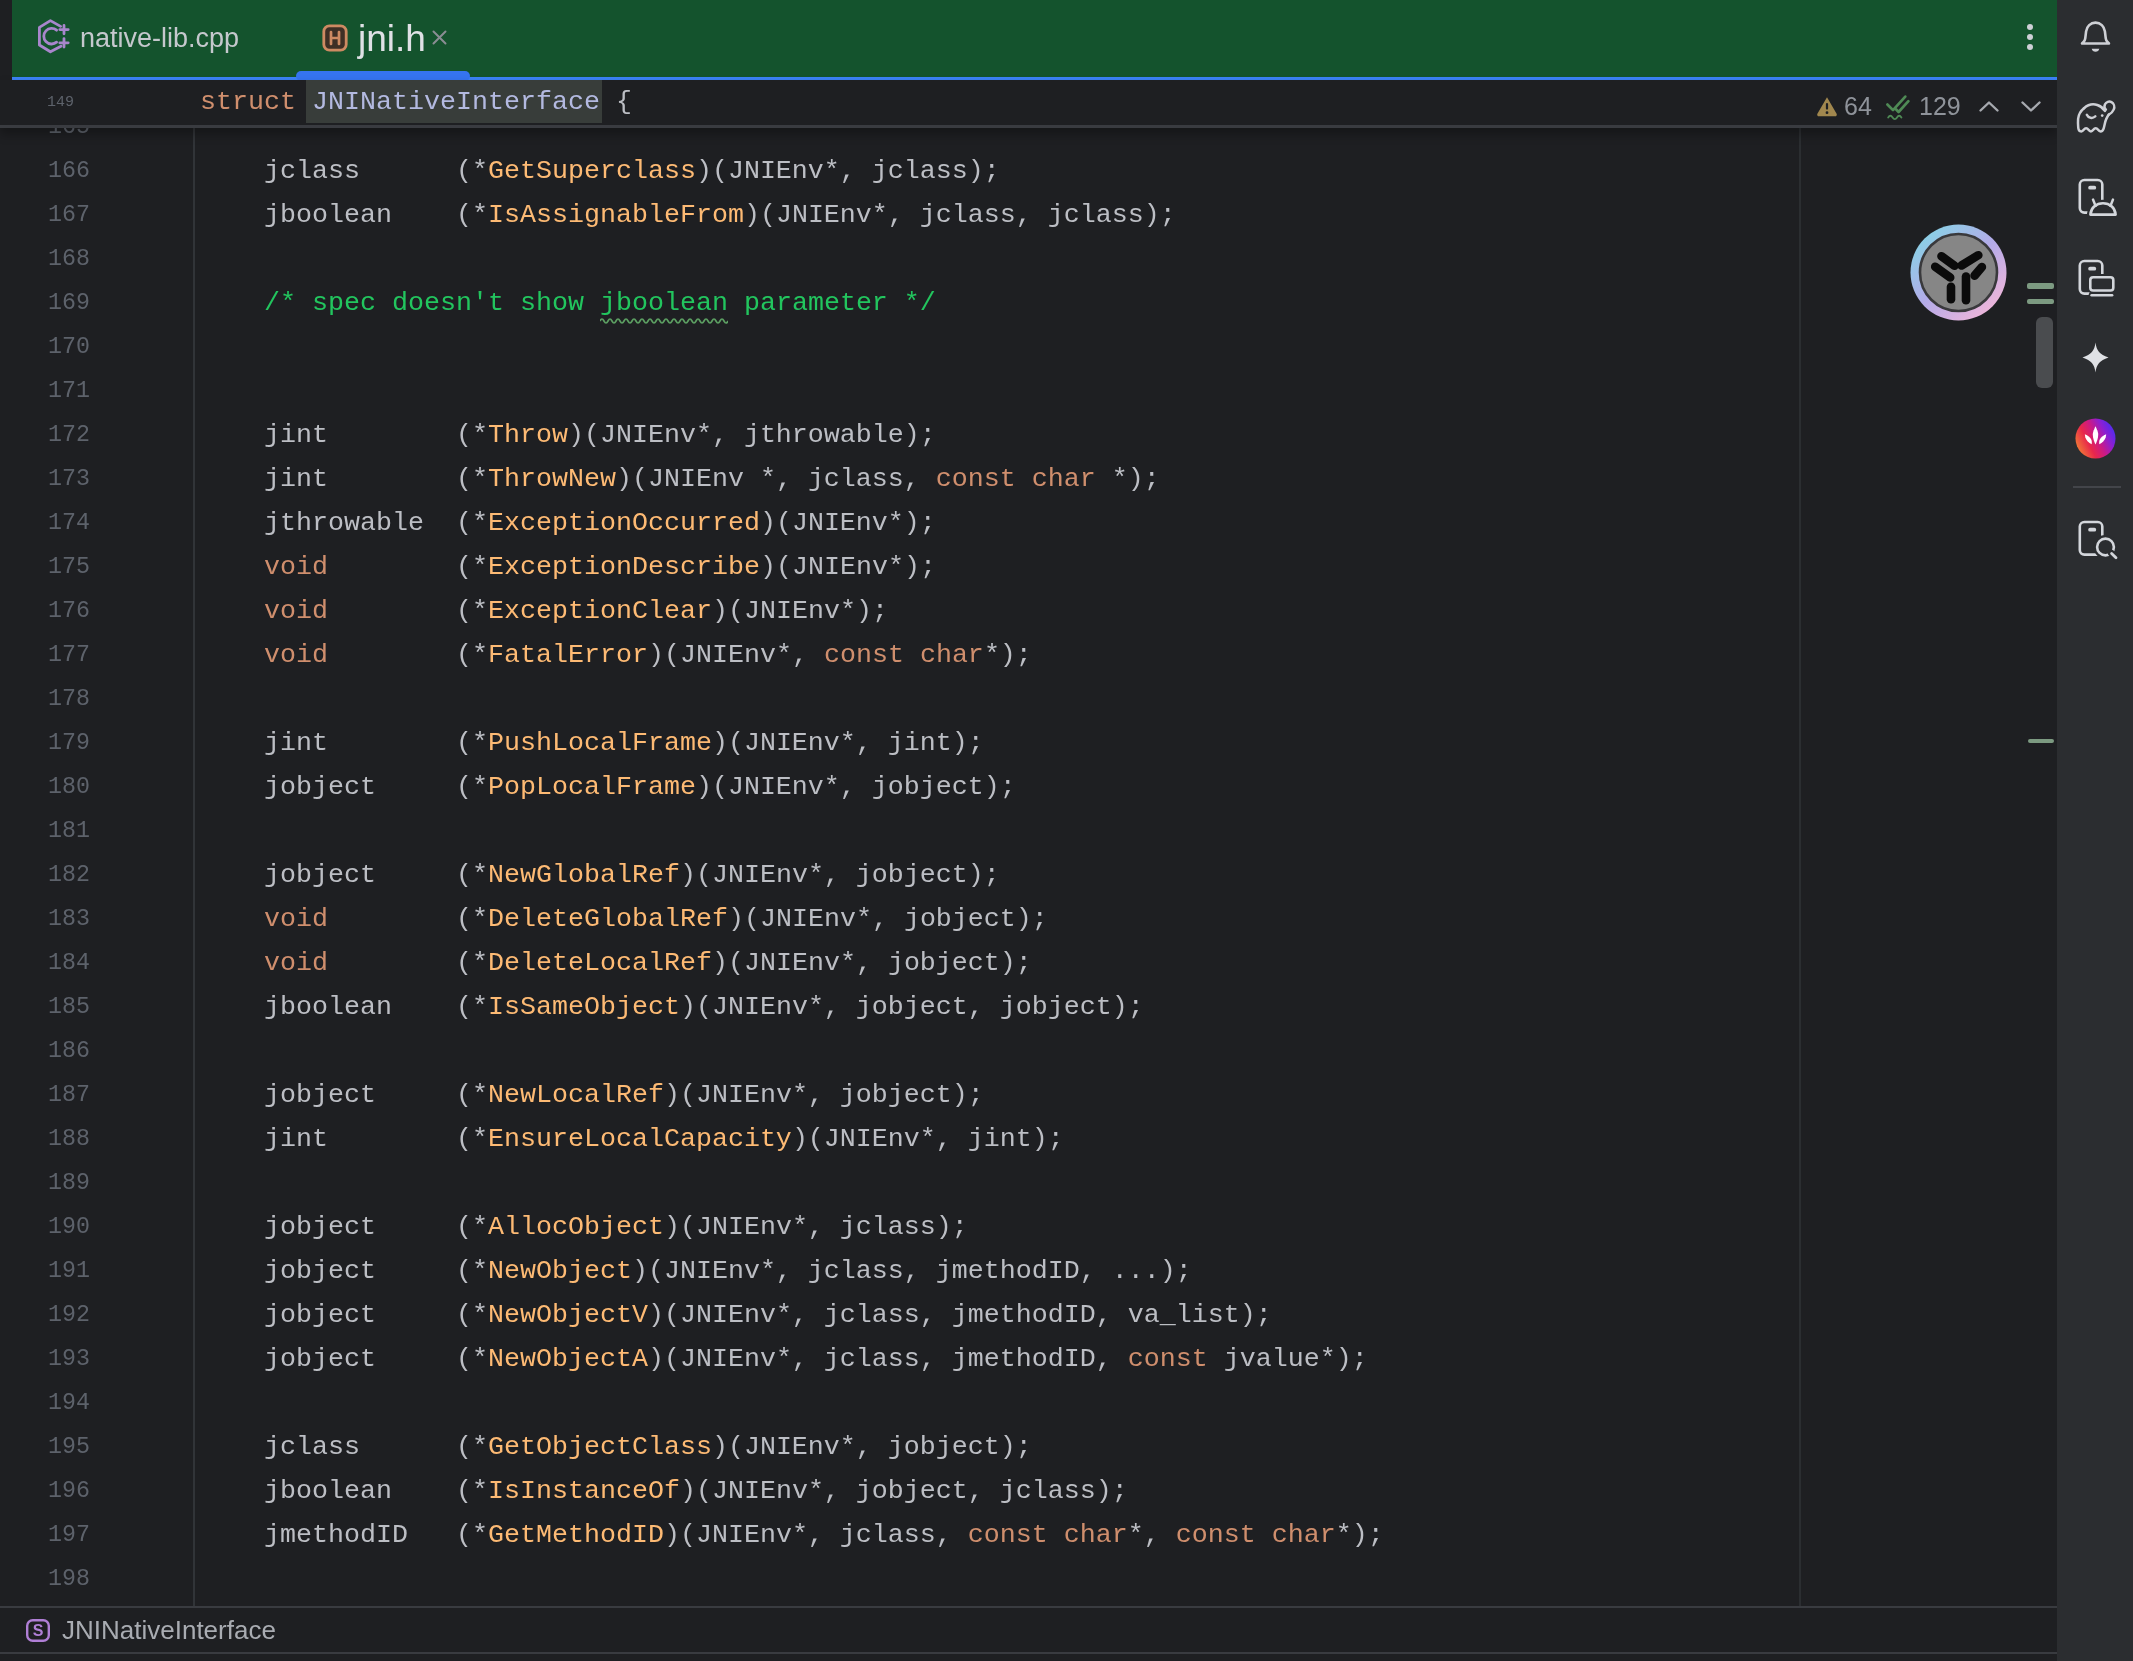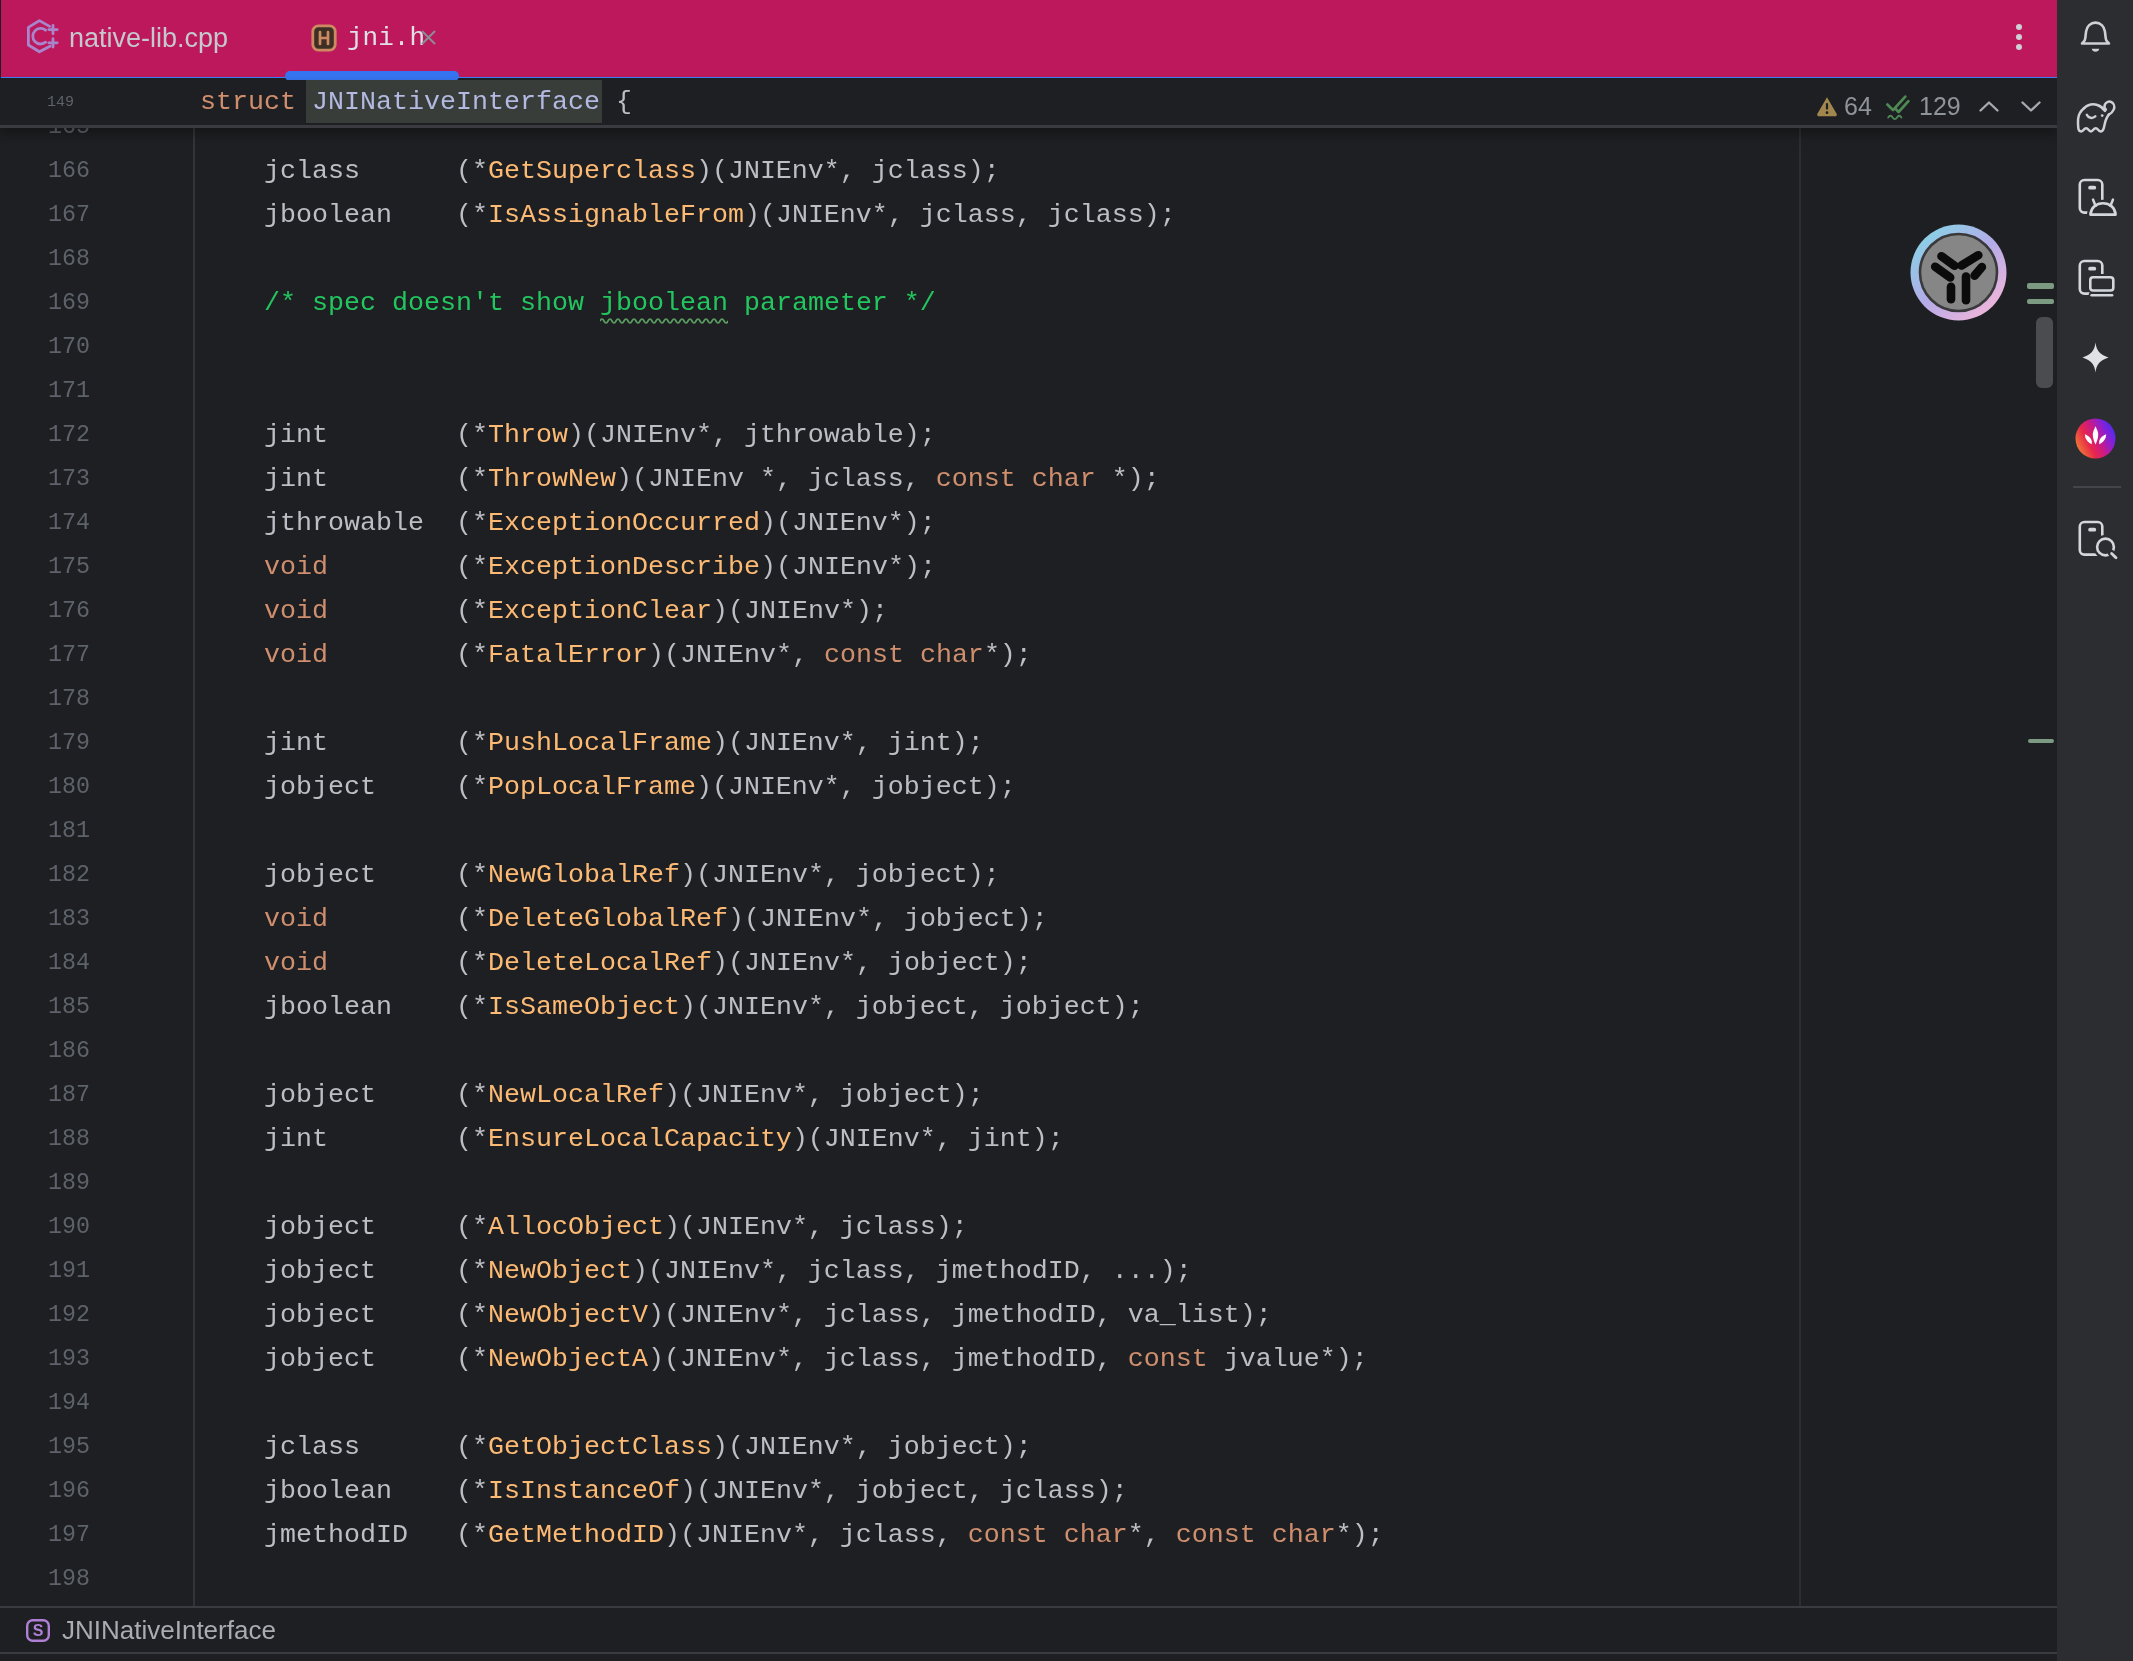--- a/index.html
+++ b/index.html
@@ -1,20 +1,20 @@
 <!DOCTYPE html>
 <html><head><meta charset="utf-8"><style>
 html,body{margin:0;padding:0;background:#1e1f22;}
 #app{position:relative;width:2133px;height:1661px;overflow:hidden;background:#1e1f22;
   font-family:"Liberation Sans",sans-serif;}
 .mono{font-family:"Liberation Mono",monospace;}
 
-#tabbar{position:absolute;left:1px;top:0;width:2057px;height:77px;background:#be185d;border-bottom:1px solid #3b82f6;}
+#tabbar{position:absolute;left:12px;top:0;width:2057px;height:77px;background:#14532d;border-bottom:7px solid #3b82f6;}
 #tab1text{position:absolute;left:68px;top:0;height:77px;line-height:77px;font-size:27px;color:#c5c8cd;}
-#tab2text{position:absolute;left:346px;top:0;height:77px;line-height:77px;font-size:26px;color:#dfe1e5;font-family:Liberation Mono, monospace;}
+#tab2text{position:absolute;left:346px;top:0;height:77px;line-height:77px;font-size:37px;color:#dfe1e5;}
 #underline{position:absolute;left:284px;top:71px;width:174px;height:10px;background:#3574f0;border-radius:5px;}
 .kdot{position:absolute;left:2015px;width:6px;height:6px;border-radius:3px;background:#ced0d6;}
 
 #sticky{position:absolute;left:0;top:80px;width:2057px;height:45px;background:#1e1f22;
  border-bottom:3px solid #393b40;box-shadow:0 6px 10px rgba(0,0,0,0.30);}
 #sticky .hl{position:absolute;left:306px;top:0px;width:296px;height:43px;background:#383d3a;}
 #stickyline{position:absolute;left:0;top:0;width:2057px;height:45px;line-height:45px;font-size:26.66px;white-space:pre;}
 
 #editor{position:absolute;left:0;top:80px;width:2057px;height:1526px;overflow:hidden;}
 #gutline{position:absolute;left:193px;top:48px;width:2px;height:1478px;background:#313438;}

